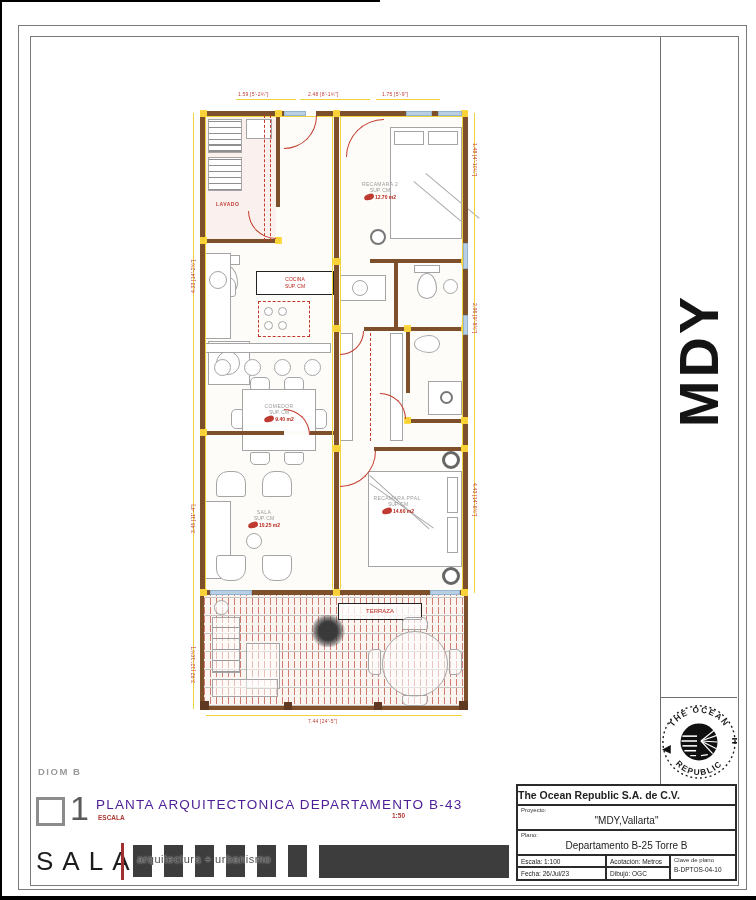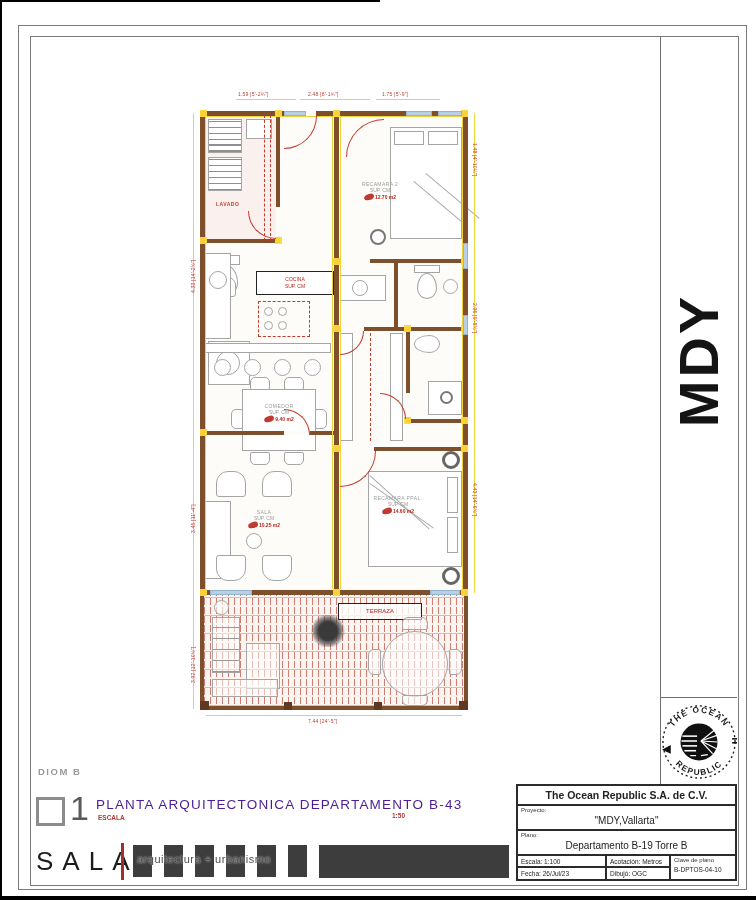--- a/index.html
+++ b/index.html
@@ -309,30 +309,30 @@
 <div class="a" style="left:98px;top:814px;font-size:6.5px;font-weight:bold;color:#b23a35">ESCALA</div>
 <div class="a" style="left:392px;top:812px;font-size:6.5px;font-weight:bold;color:#b23a35">1:50</div>
 
 <div class="a" style="left:36px;top:846px;font-size:26px;letter-spacing:9px;color:#1c1c1c;font-weight:500">SALA</div>
 <div class="a" style="left:121px;top:843px;width:2.5px;height:37px;background:#a03030"></div>
 <div id="barcode" class="a" style="left:133px;top:845px;width:186px;height:32px"></div>
 <div class="a" style="left:319px;top:845px;width:190px;height:33px;background:#3d3d3d"></div>
 <div class="a" style="left:137px;top:853px;font-size:11px;color:#4d4d4d;letter-spacing:.5px;text-shadow:0 0 2px #fff">arquitectura + urbanismo</div>
 
 <div id="tb" class="a" style="left:516px;top:784px;width:221px;height:97px">
-  <div class="tbrow" style="height:20px;display:flex;align-items:center;justify-content:center">
+  <div class="tbrow" style="height:20px;display:flex;align-items:center;justify-content:flex-start">
     <span style="font-size:10.5px;font-weight:bold">The Ocean Republic S.A. de C.V.</span>
   </div>
   <div class="tbrow" style="height:25px">
     <span class="tblbl">Proyecto:</span>
     <div class="tbval">"MDY,Vallarta"</div>
   </div>
   <div class="tbrow" style="height:25px">
     <span class="tblbl">Plano:</span>
-    <div class="tbval">Departamento B-19 Torre B</div>
+    <div class="tbval">Departamento B-25 Torre B</div>
   </div>
   <div style="display:flex;height:23px">
     <div style="width:89px;display:flex;flex-direction:column">
       <div class="tbcell" style="height:12px">Escala: 1:100</div>
       <div class="tbcell" style="height:11px;border-bottom:none">Fecha: 26/Jul/23</div>
     </div>
     <div style="width:64px;display:flex;flex-direction:column">
       <div class="tbcell" style="height:12px">Acotación: Metros</div>
       <div class="tbcell" style="height:11px;border-bottom:none">Dibujó: OGC</div>
     </div>

